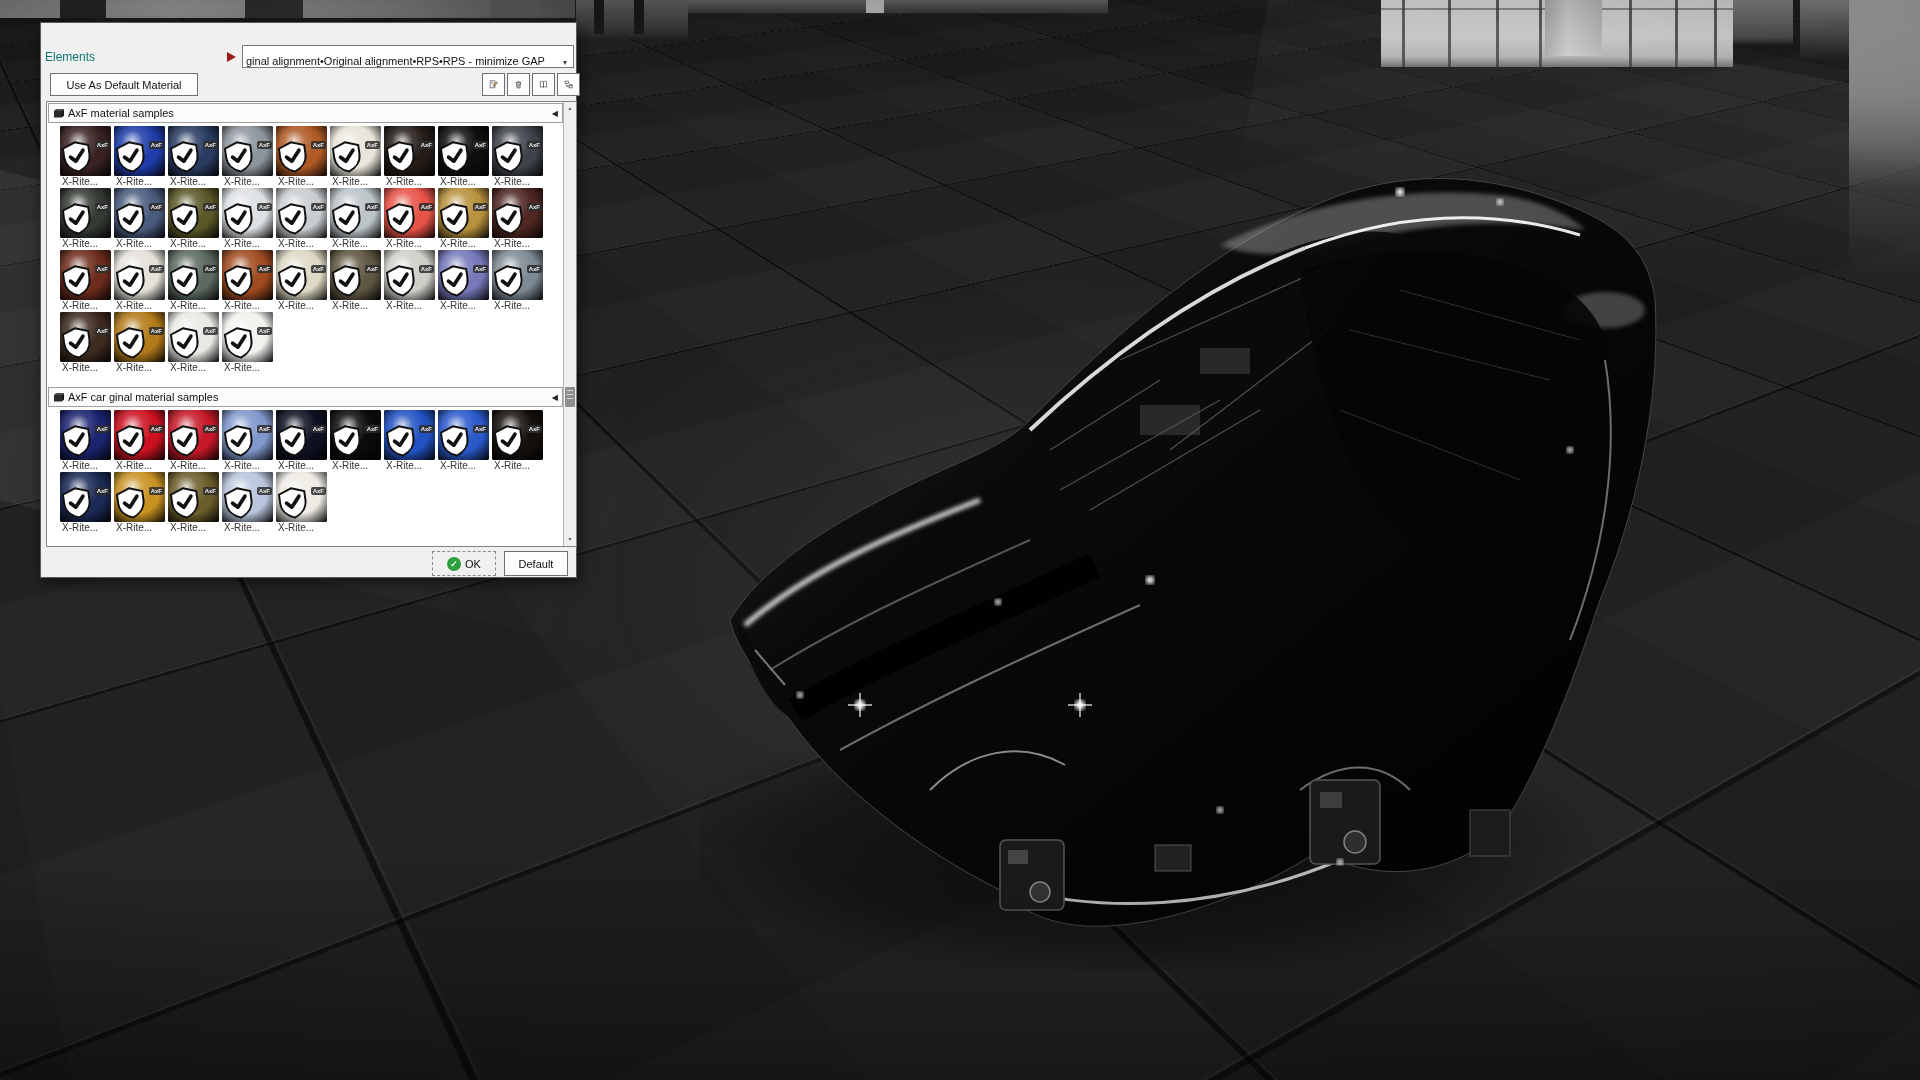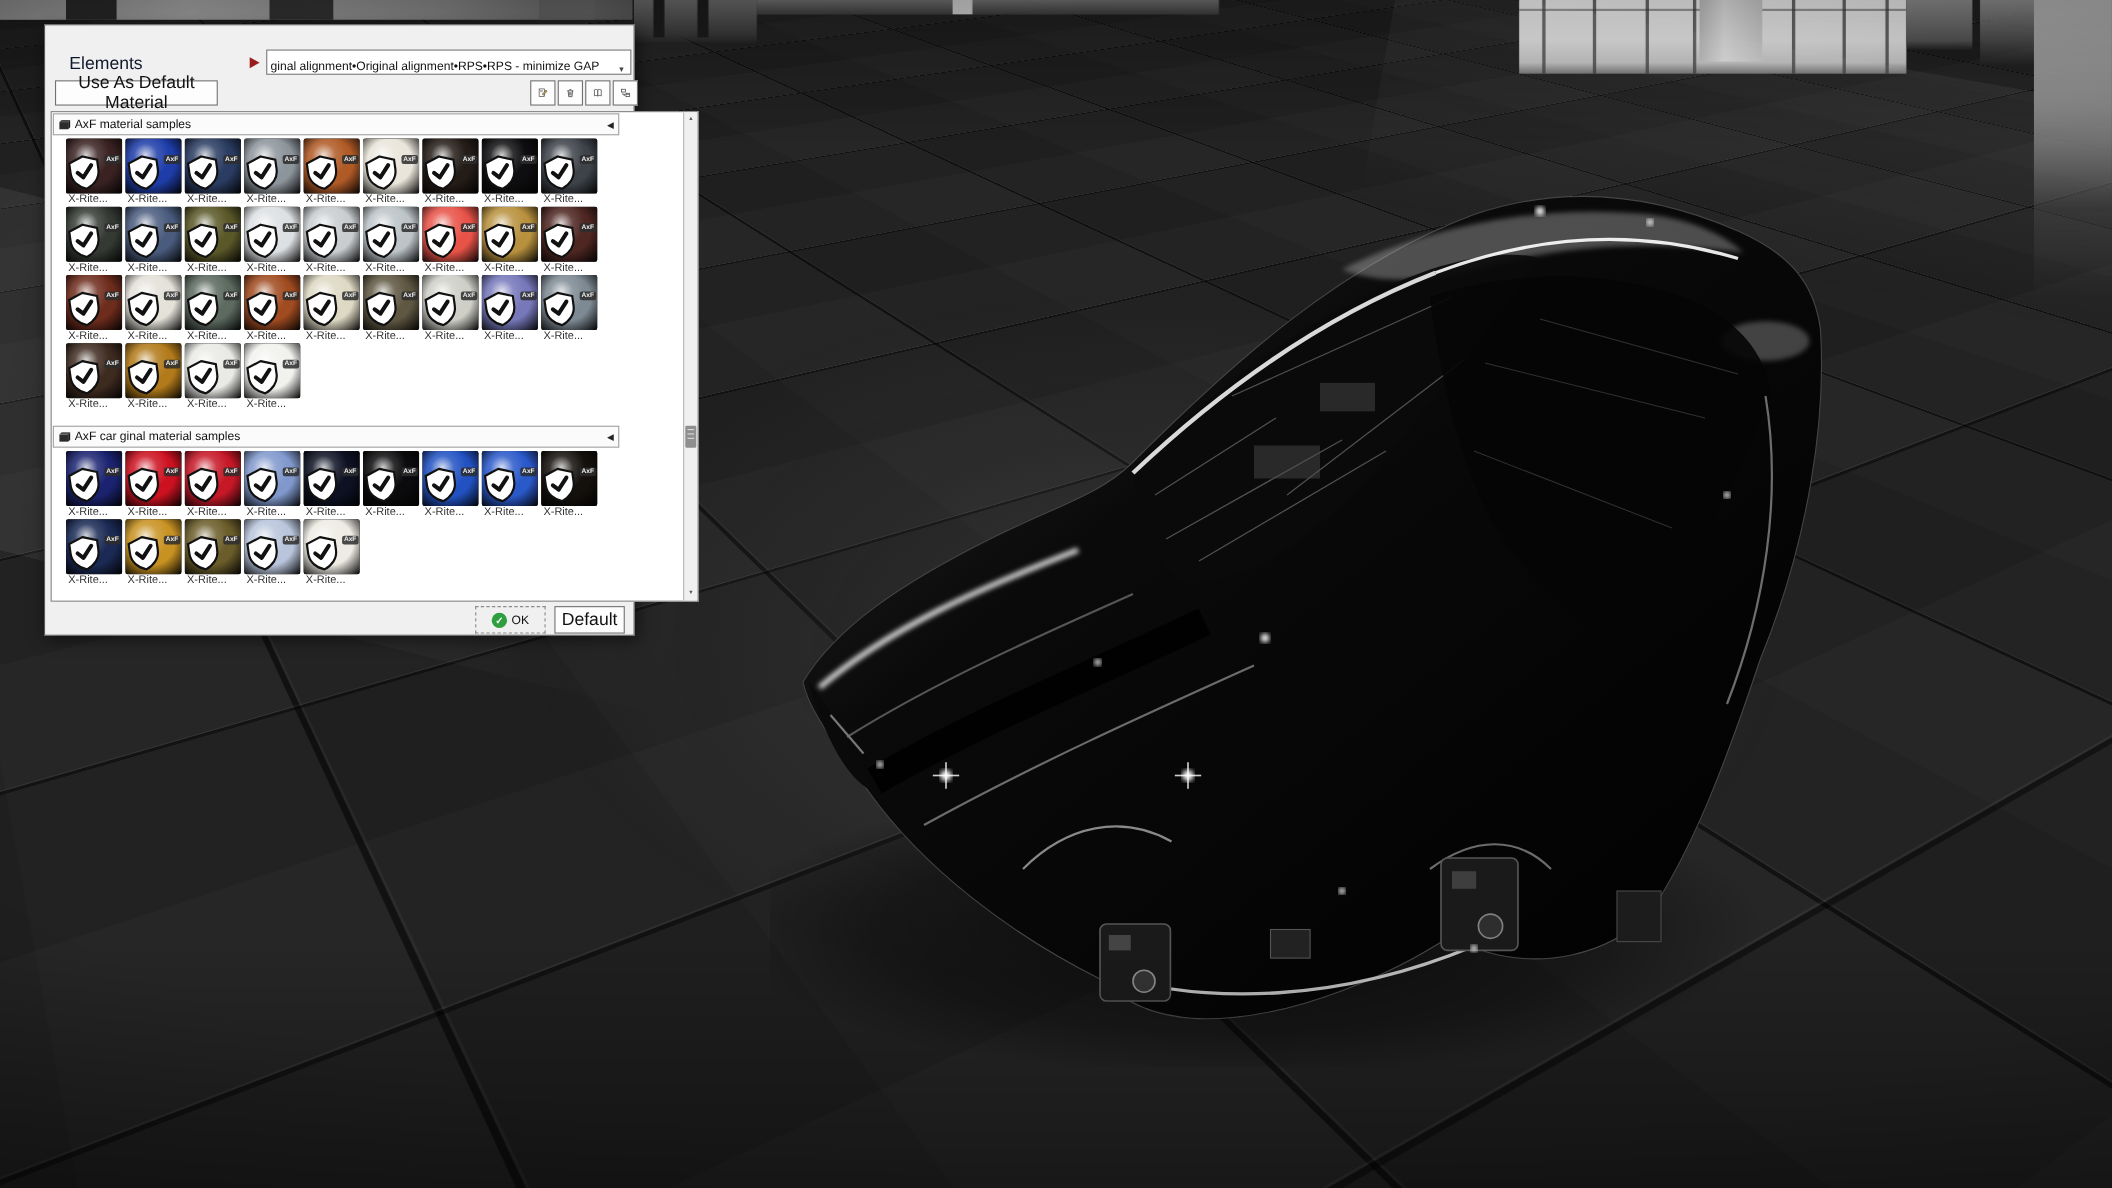--- a/index.html
+++ b/index.html
@@ -62,35 +62,35 @@
   #dialog{position:absolute;left:40px;top:22px;width:537px;height:556px;
     background:#f0f0f0;border:1px solid #5a5a5a;box-shadow:2px 4px 14px rgba(0,0,0,.55);
     font-size:11px;color:#111;box-sizing:border-box;}
   .titlebar{position:absolute;left:0;top:0;right:0;height:17px;display:flex;align-items:center;
     background:#f4f4f4;border-bottom:1px solid #d8d8d8;}
   .title-icon{width:11px;height:11px;margin:0 5px 0 6px;flex:0 0 auto;}
   .title-text{font-size:9px;color:#222;}
   .tb-btn{width:20px;text-align:center;font-size:9px;color:#444;cursor:default;}
   .tb-spacer{flex:1;}
   .row-elements{position:absolute;left:0;top:22px;right:0;height:24px;}
-  .lbl-elements{position:absolute;left:22px;top:5px;font-size:16px;color:#0f172a;}
+  .lbl-elements{position:absolute;left:4px;top:5px;font-size:12px;color:#0f766e;}
   .red-arrow{position:absolute;left:186px;top:7px;width:0;height:0;
     border-left:9px solid #9b1c1c;border-top:5px solid transparent;border-bottom:5px solid transparent;}
   .combo{position:absolute;left:201px;top:0;width:332px;height:23px;background:#fff;
     border:1px solid #767676;box-sizing:border-box;display:flex;align-items:flex-end;}
   .combo-text{flex:1;padding:0 3px;font-size:11px;color:#111;white-space:nowrap;overflow:hidden;}
   .combo-arrow{width:16px;text-align:center;font-size:8px;color:#444;}
   .row-actions{position:absolute;left:0;top:50px;right:0;height:24px;}
   .btn{background:#fdfdfd;border:1px solid #707070;box-sizing:border-box;
-    display:inline-flex;align-items:center;justify-content:center;font-size:16px;color:#111;cursor:default;}
+    display:inline-flex;align-items:center;justify-content:center;font-size:11px;color:#111;cursor:default;}
   .btn-default-material{position:absolute;left:9px;top:0;width:148px;height:23px;}
   .icon-btn{position:absolute;top:0;width:23px;height:23px;}
   .icon-btn svg{width:15px;height:15px;}
   
-  .listview{position:absolute;left:5px;top:78px;width:589px;height:446px;background:#fff;
+  .listview{position:absolute;left:5px;top:78px;width:531px;height:446px;background:#fff;
     border:1px solid #828282;box-sizing:border-box;overflow:hidden;}
   .list-content{position:absolute;left:0;top:0;width:517px;padding:1px;box-sizing:border-box;}
   .sect-header{height:20px;display:flex;align-items:center;gap:4px;padding:0 4px;margin:0 0 2px 0;
     background:#fbfbfb;border:1px solid #a0a0a0;box-sizing:border-box;font-size:11px;color:#111;}
   .sect-header .hicon{width:11px;height:11px;flex:0 0 auto;}
   .sect-header .collapse{margin-left:auto;font-size:8px;color:#222;}
   .thumb-grid{display:flex;flex-wrap:wrap;gap:0 3px;padding:1px 0 0 12px;}
   .thumb{width:51px;height:62px;position:relative;cursor:default;}
   .thumb-img{position:relative;width:51px;height:50px;background:#101010;border-radius:2px;overflow:hidden;}
   .sphere{position:absolute;inset:0;}

